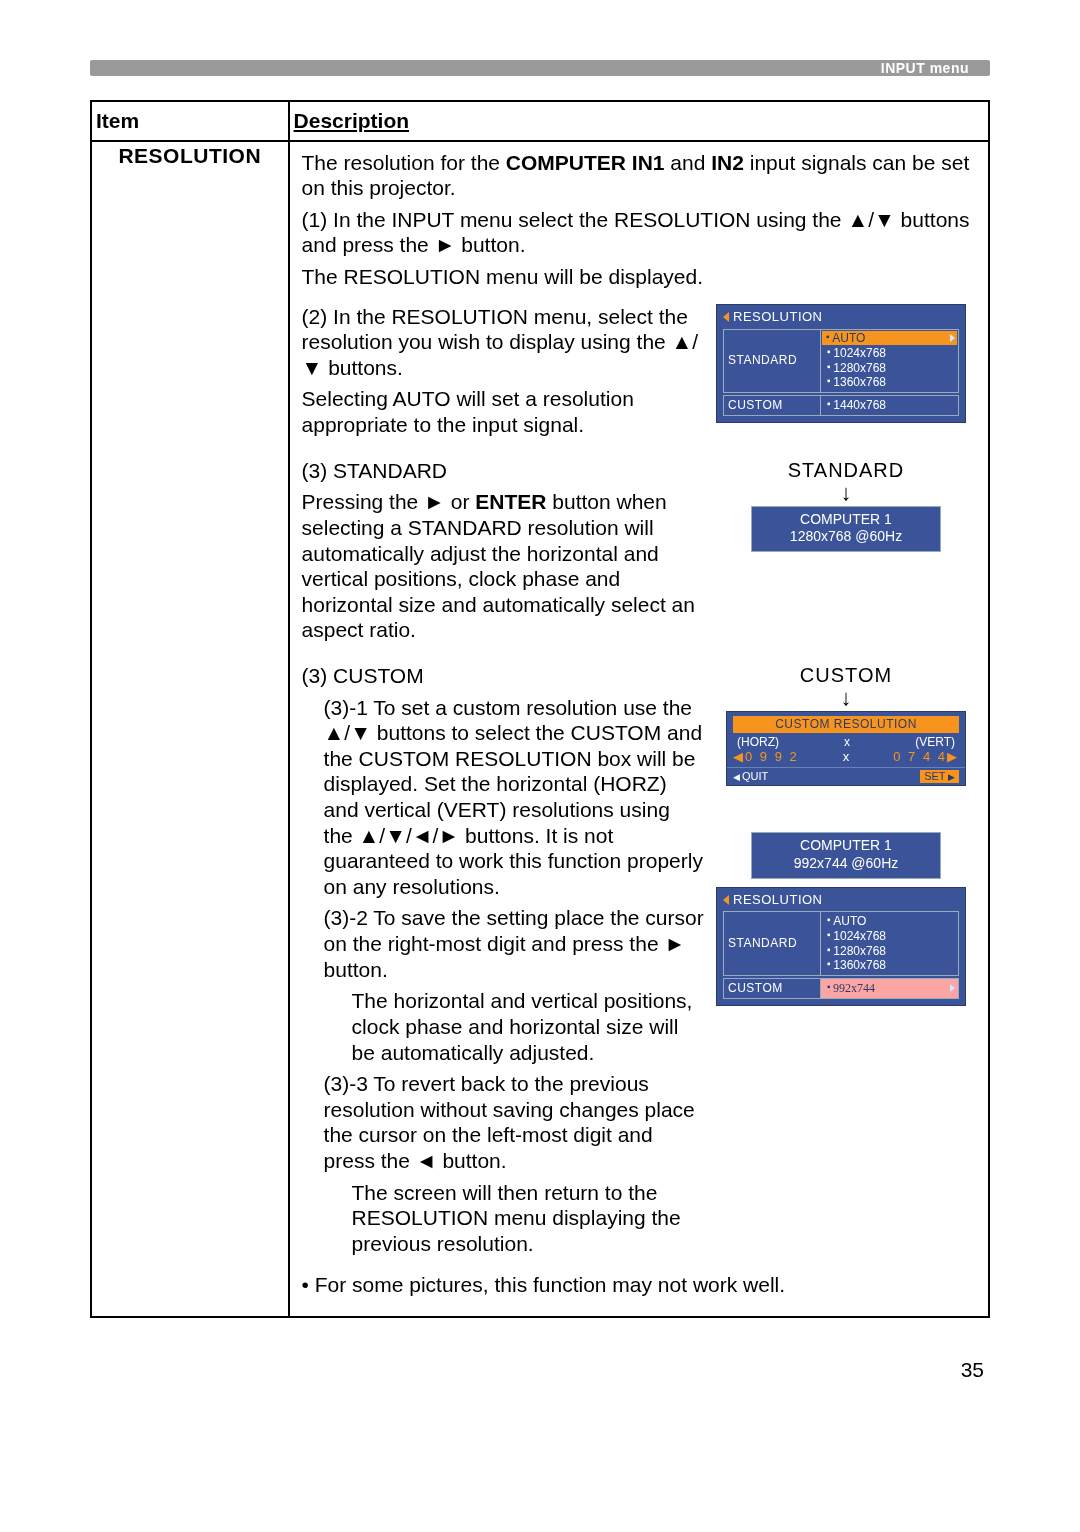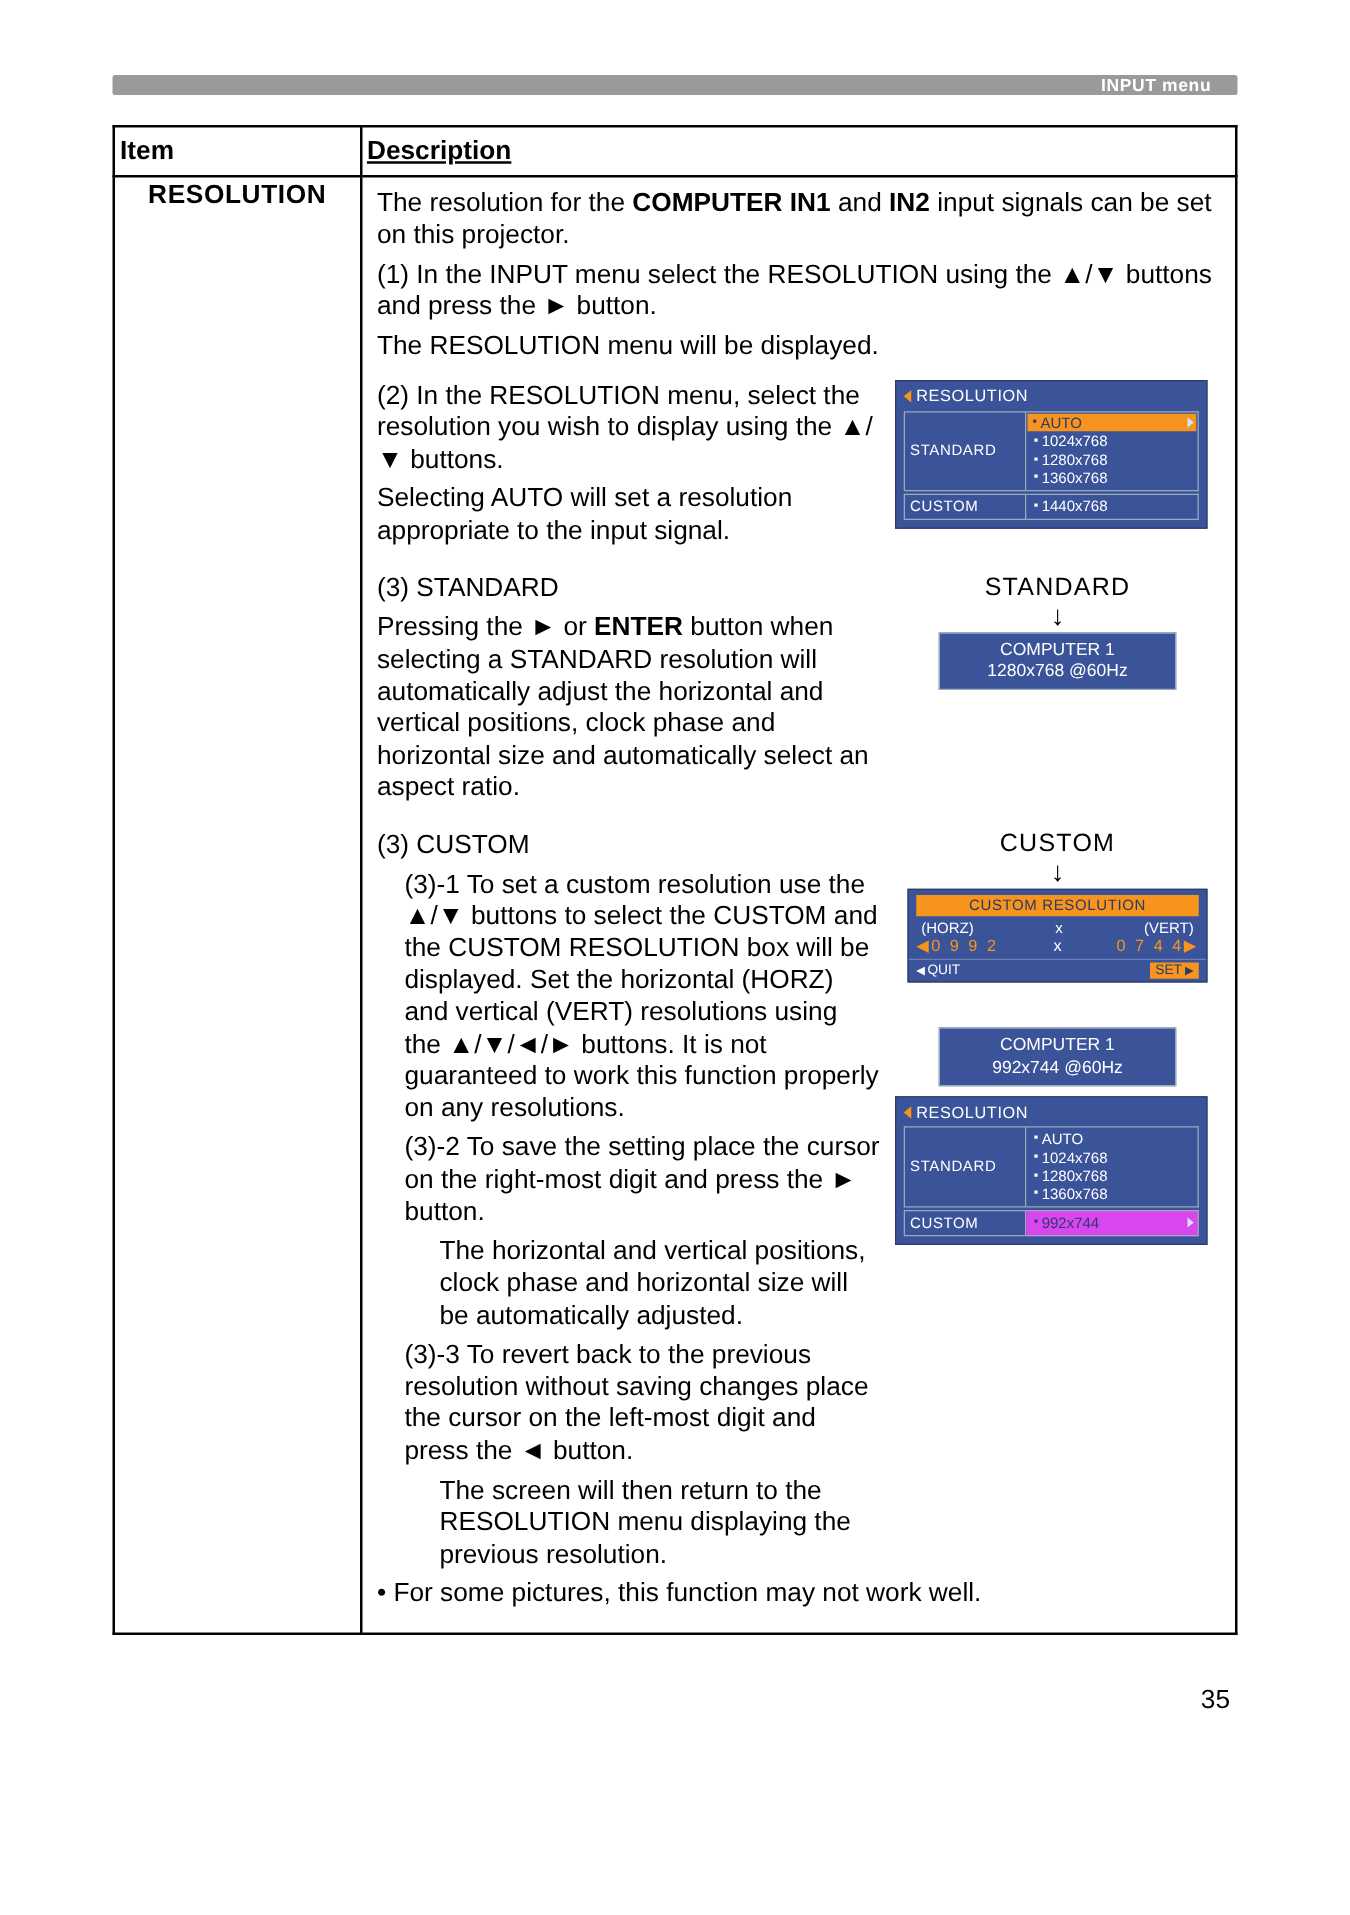--- a/index.html
+++ b/index.html
@@ -130,22 +130,23 @@
   }
   .osd-row .right-single {
     flex: 1 1 auto;
     border: 1px solid #9ab;
     border-left: none;
     padding: 2px 6px;
     font-size: 12px;
     position: relative;
   }
   .right-single.sel {
-    background: #d946ef;
+    background: #fca5a5;
     color: #2b3b66;
+    font-family: Liberation Serif, serif;
   }
   .right-single.sel::after {
     content: "";
     position: absolute;
     right: 3px; top: 50%;
     width: 0; height: 0;
     transform: translateY(-50%);
     border-top: 4px solid transparent;
     border-bottom: 4px solid transparent;
     border-left: 5px solid #cfe8ff;
@@ -165,21 +166,21 @@
     margin: 0 auto 8px auto;
     font-size: 14px;
     text-align: center;
     padding: 4px 4px 6px 4px;
   }
   .osd-custom-wrap {
     border: 1px solid #2b3b66;
     background: #3b5499;
     color: #fff;
     width: 240px;
-    margin: 0 auto 10px auto;
+    margin: 0 auto 20px auto;
     padding: 2px 0;
     font-size: 13px;
   }
   .osd-custom-wrap .bar-title {
     background: #f7941d;
     color: #2b3b66;
     font-size: 12px;
     padding: 1px 4px;
     text-align: center;
     margin: 2px 6px 2px 6px;
@@ -321,20 +322,20 @@
                 </div>
               </div>
               <div class="osd-row">
                 <div class="left-label">CUSTOM</div>
                 <div class="right-single sel"><span class="bullet">992x744</span></div>
               </div>
             </div>
           </div>
         </div>
 
-        <p style="">• For some pictures, this function may not work well.</p>
+        <p style="margin-top:10px">• For some pictures, this function may not work well.</p>
       </td>
     </tr>
   </tbody>
     </table>
 
   <div class="page-num">35</div>
 </div>
 
 </body></html>

